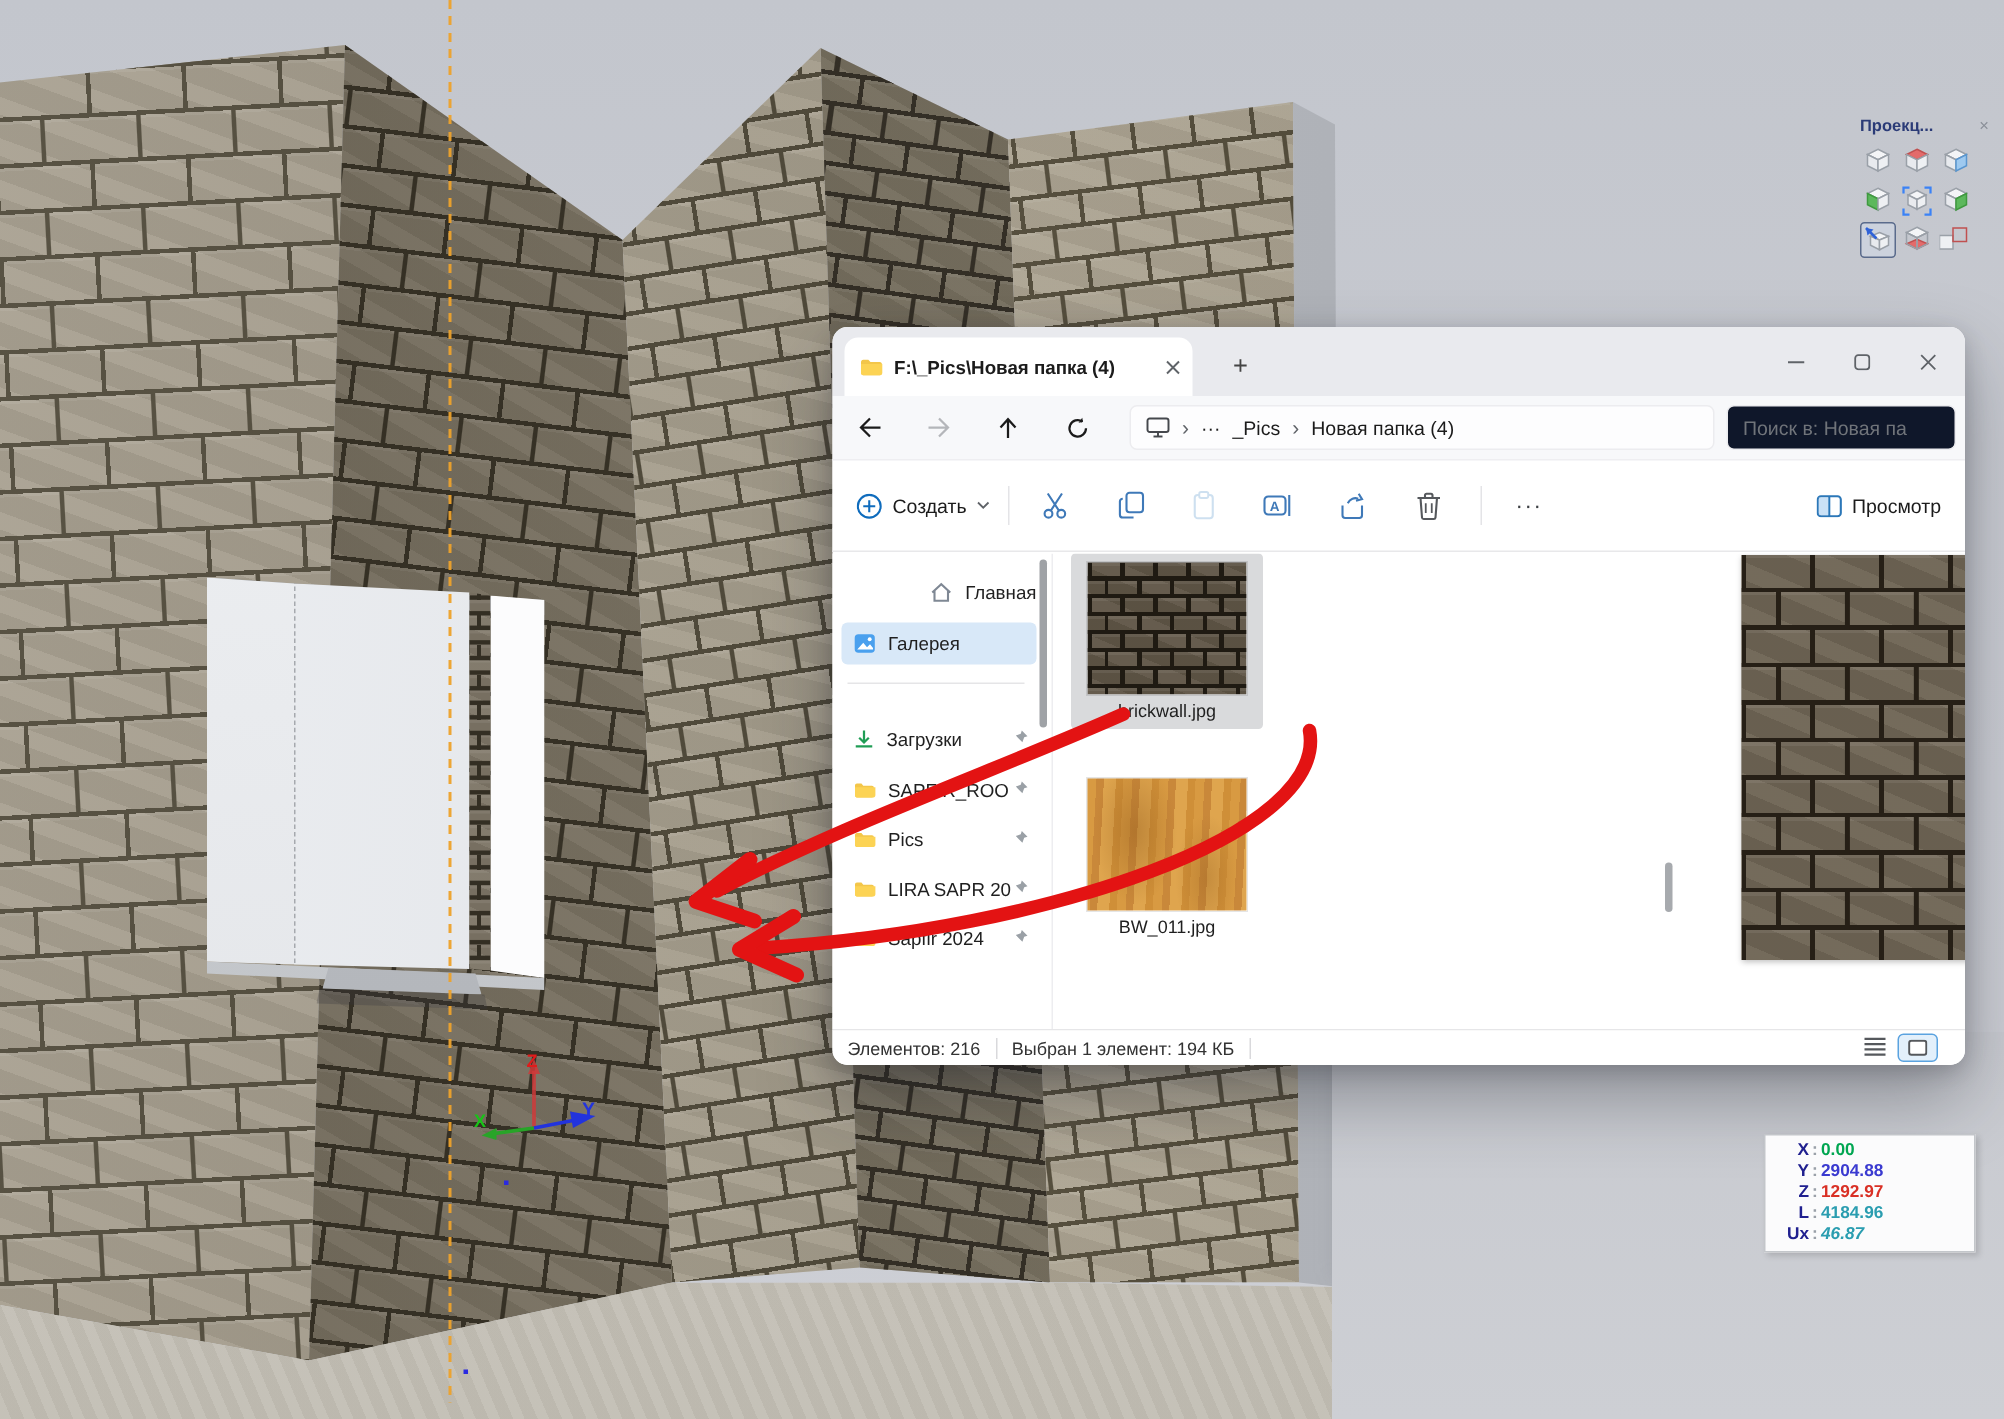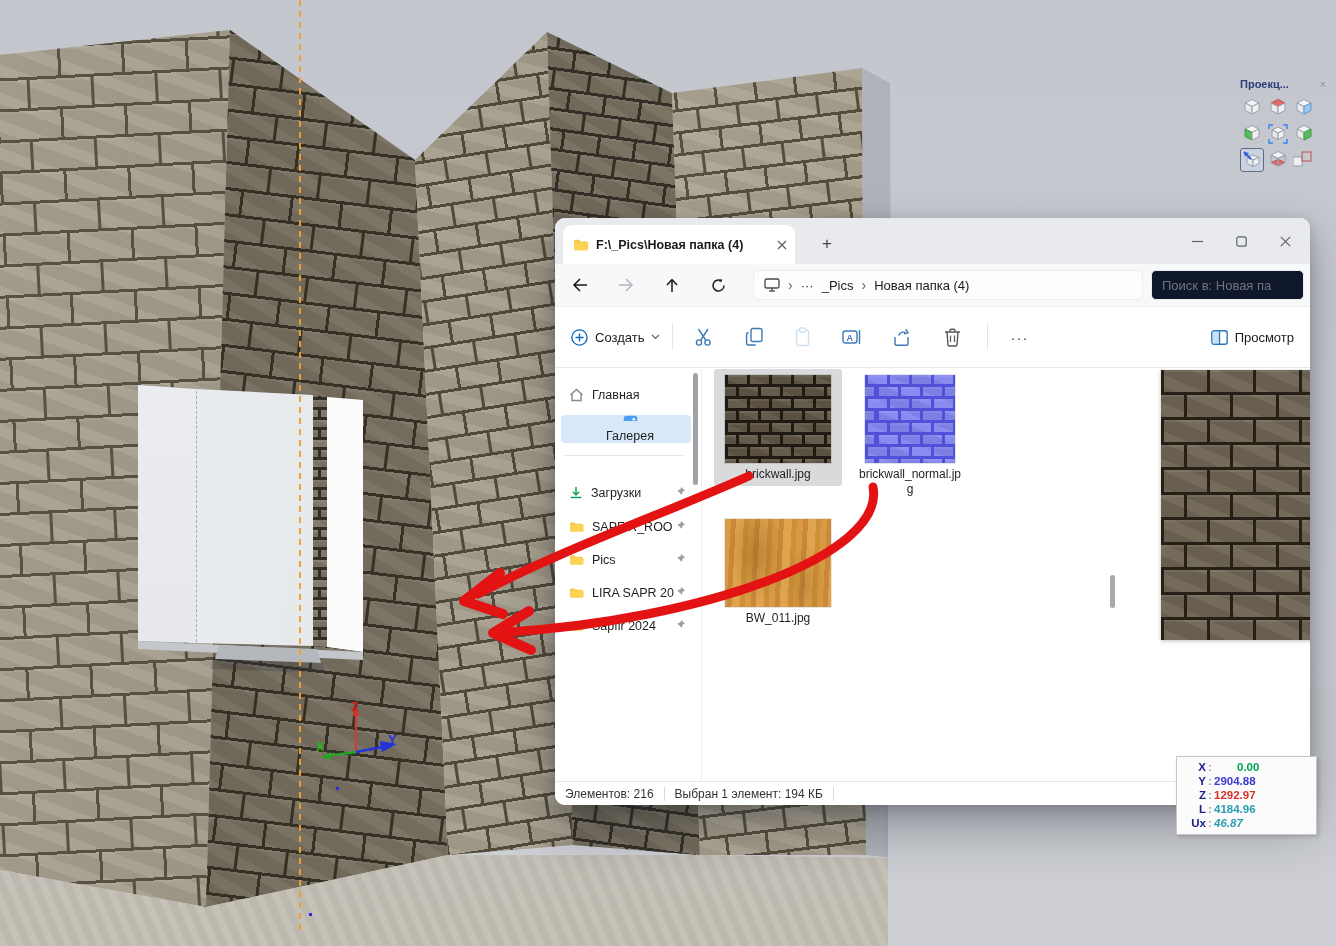--- a/index.html
+++ b/index.html
@@ -68,21 +68,21 @@
   #projGrid{margin-top:6px;display:grid;grid-template-columns:repeat(3,24px);grid-auto-rows:24px;gap:2px;}
   .cubeBtn{width:24px;height:24px;display:flex;align-items:center;justify-content:center;border-radius:3px;}
   .cubeBtn.sel{background:#ccd2dd;border:1px solid #5a6b8c;}
 
   #coordPanel{position:absolute;left:1176px;top:756px;width:141px;background:#fbfbfc;border:1px solid #c3c6ca;box-shadow:2px 2px 4px rgba(0,0,0,.15);padding:3px 6px 4px 2px;}
   #coordPanel .row{display:flex;font-size:11.5px;font-weight:bold;line-height:14px;}
   #coordPanel .lb{width:27px;text-align:right;color:#20208f;}
   #coordPanel .cl{width:8px;text-align:center;color:#9aa0a8;}
 
   
-  #explorer{position:absolute;left:555px;top:218px;width:755px;height:587px;border-radius:10px;background:#fff;
+  #explorer{position:absolute;left:555px;top:218px;width:755px;height:492px;border-radius:10px;background:#fff;
             box-shadow:0 22px 48px rgba(30,32,40,.35),0 4px 14px rgba(30,32,40,.22);}
   #titlebar{position:absolute;left:0;top:0;right:0;height:46px;background:#e9eaee;border-radius:10px 10px 0 0;}
   #tab{position:absolute;left:8px;top:7px;width:232px;height:39px;background:#fff;border-radius:9px 9px 0 0;display:flex;align-items:center;padding:0 8px 0 10px;gap:7px;}
   #tab .t{flex:1;font-size:12.5px;font-weight:600;color:#1b1b1b;white-space:nowrap;overflow:hidden;}
   #newTab{position:absolute;left:258px;top:12px;width:28px;height:28px;display:flex;align-items:center;justify-content:center;font-size:17px;color:#444;}
   .winc{position:absolute;top:10px;width:34px;height:26px;display:flex;align-items:center;justify-content:center;}
 
   #addrRow{position:absolute;left:0;top:46px;right:0;height:42px;background:#f7f8fa;display:flex;align-items:center;}
   .navIc{width:30px;height:30px;display:flex;align-items:center;justify-content:center;margin-left:10px;}
   #crumbPill{position:absolute;left:198px;top:6px;width:390px;height:30px;background:#fdfdfe;border:1px solid #ececef;border-radius:5px;display:flex;align-items:center;padding:0 10px;gap:8px;font-size:13px;color:#1b1b1b;}
@@ -307,27 +307,27 @@
             <rect x="0.8" y="0.8" width="15.4" height="13.4" rx="2.2" fill="none" stroke="#2b77b8" stroke-width="1.4"></rect>
             <line x1="8.5" y1="1" x2="8.5" y2="14" stroke="#2b77b8" stroke-width="1.4"></line>
             <rect x="1.5" y="1.5" width="6.4" height="12" fill="#9ec9ef" opacity=".55"></rect>
           </svg>
         <span>Просмотр</span>
       </div>
     </div>
 
     <div id="body">
       <div id="sidebar">
-        <div class="sideItem" style="top:12px;">
+        <div class="sideItem" style="top:12px;justify-content:flex-end;">
           <svg width="15" height="14">
               <path d="M1.5 7 L7.5 1.5 L13.5 7 M3 6 V12.5 H12 V6" fill="none" stroke="#7f8894" stroke-width="1.4"></path>
             </svg>
           <span>Главная</span>
         </div>
-        <div class="sideItem sel" style="top:46px;flex-direction:column;">
+        <div class="sideItem sel" style="top:46px;">
           <svg width="15" height="14">
               <rect x="0.8" y="0.8" width="13.4" height="12.4" rx="2.5" fill="#4aa0ee"></rect>
               <path d="M2.5 11 L6.5 6.5 L9 9.5 L11 7.5 L13 10 V11 Z" fill="#fff"></path>
               <circle cx="10.8" cy="4.2" r="1.3" fill="#fff"></circle>
             </svg>
           <span>Галерея</span>
         </div>
         <div id="sideDivider"></div>
         <div id="sideScroll"></div>
 
@@ -383,27 +383,20 @@
         </div>
       </div>
       <div id="bodyDiv"></div>
 
       <div id="files">
         <div class="tile sel" style="left:12px;top:0px;">
           <div class="thumb face" style="width:106px;height:88px;">
               <div class="bp tex tex-brick-dark" style="inset:0;"></div>
             </div>
           <div class="tileLbl">brickwall.jpg</div>
-        </div>
-        <div class="tile" style="left:144px;top:0px;">
-          <div class="thumb face" style="width:90px;height:88px;">
-              <div class="bp tex tex-normal" style="inset:0;"></div>
-              <div class="sheen"></div>
-            </div>
-          <div class="tileLbl" style="width:116px;margin-left:auto;margin-right:auto;">brickwall_normal.jpg</div>
         </div>
         <div class="tile" style="left:12px;top:144px;">
           <div class="thumb tex-wood" style="width:106px;height:88px;"></div>
           <div class="tileLbl">BW_011.jpg</div>
         </div>
         <div id="fileScroll"></div>
         <div id="preview" class="face">
             <div class="bp tex tex-brick-prev" style="inset:0;"></div>
           </div>
       </div>
@@ -504,21 +497,21 @@
             <rect x="9" y="3" width="9" height="9" fill="none" stroke="#c05050"></rect>
           </svg>
         </div>
     </div>
   </div>
 
   <div id="coordPanel">
     <div class="row">
         <span class="lb">X</span>
         <span class="cl">:</span>
-        <span style="color: rgb(0, 166, 81); margin-left: 23px;">0.00</span>
+        <span style="color: rgb(0, 166, 81);">0.00</span>
       </div>
     <div class="row">
         <span class="lb">Y</span>
         <span class="cl">:</span>
         <span style="color: rgb(58, 58, 208);">2904.88</span>
       </div>
     <div class="row">
         <span class="lb">Z</span>
         <span class="cl">:</span>
         <span style="color: rgb(217, 48, 37);">1292.97</span>

